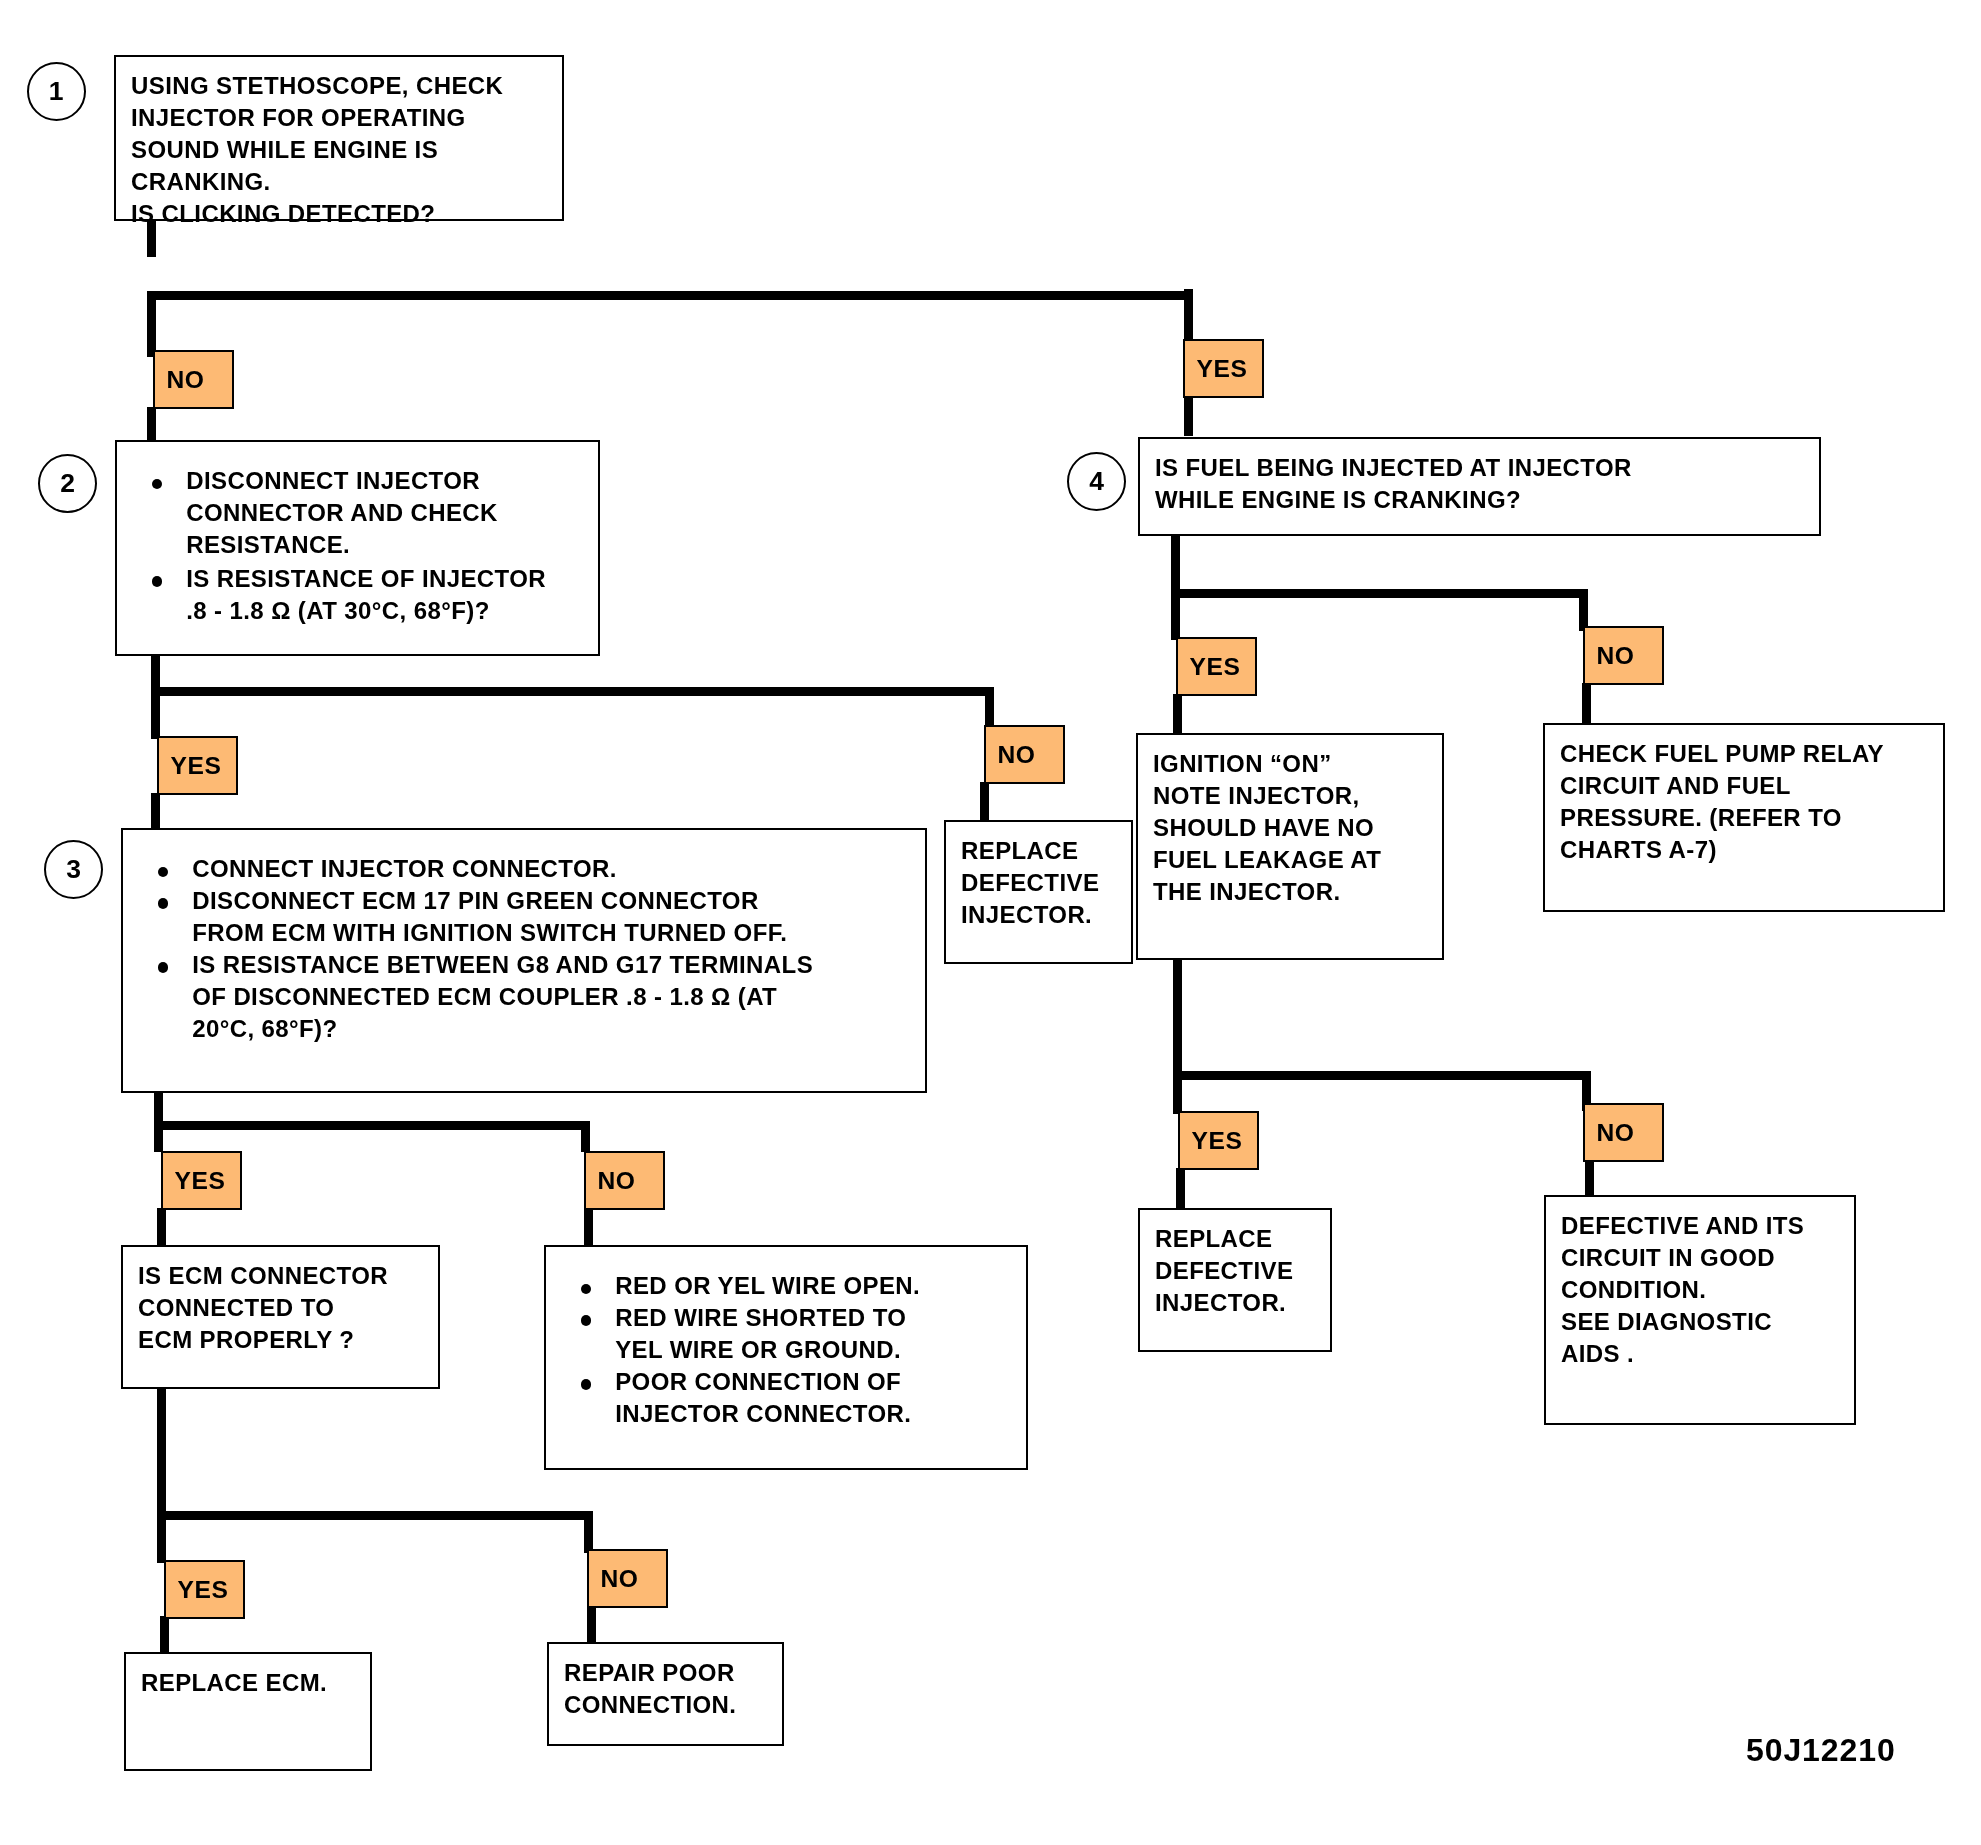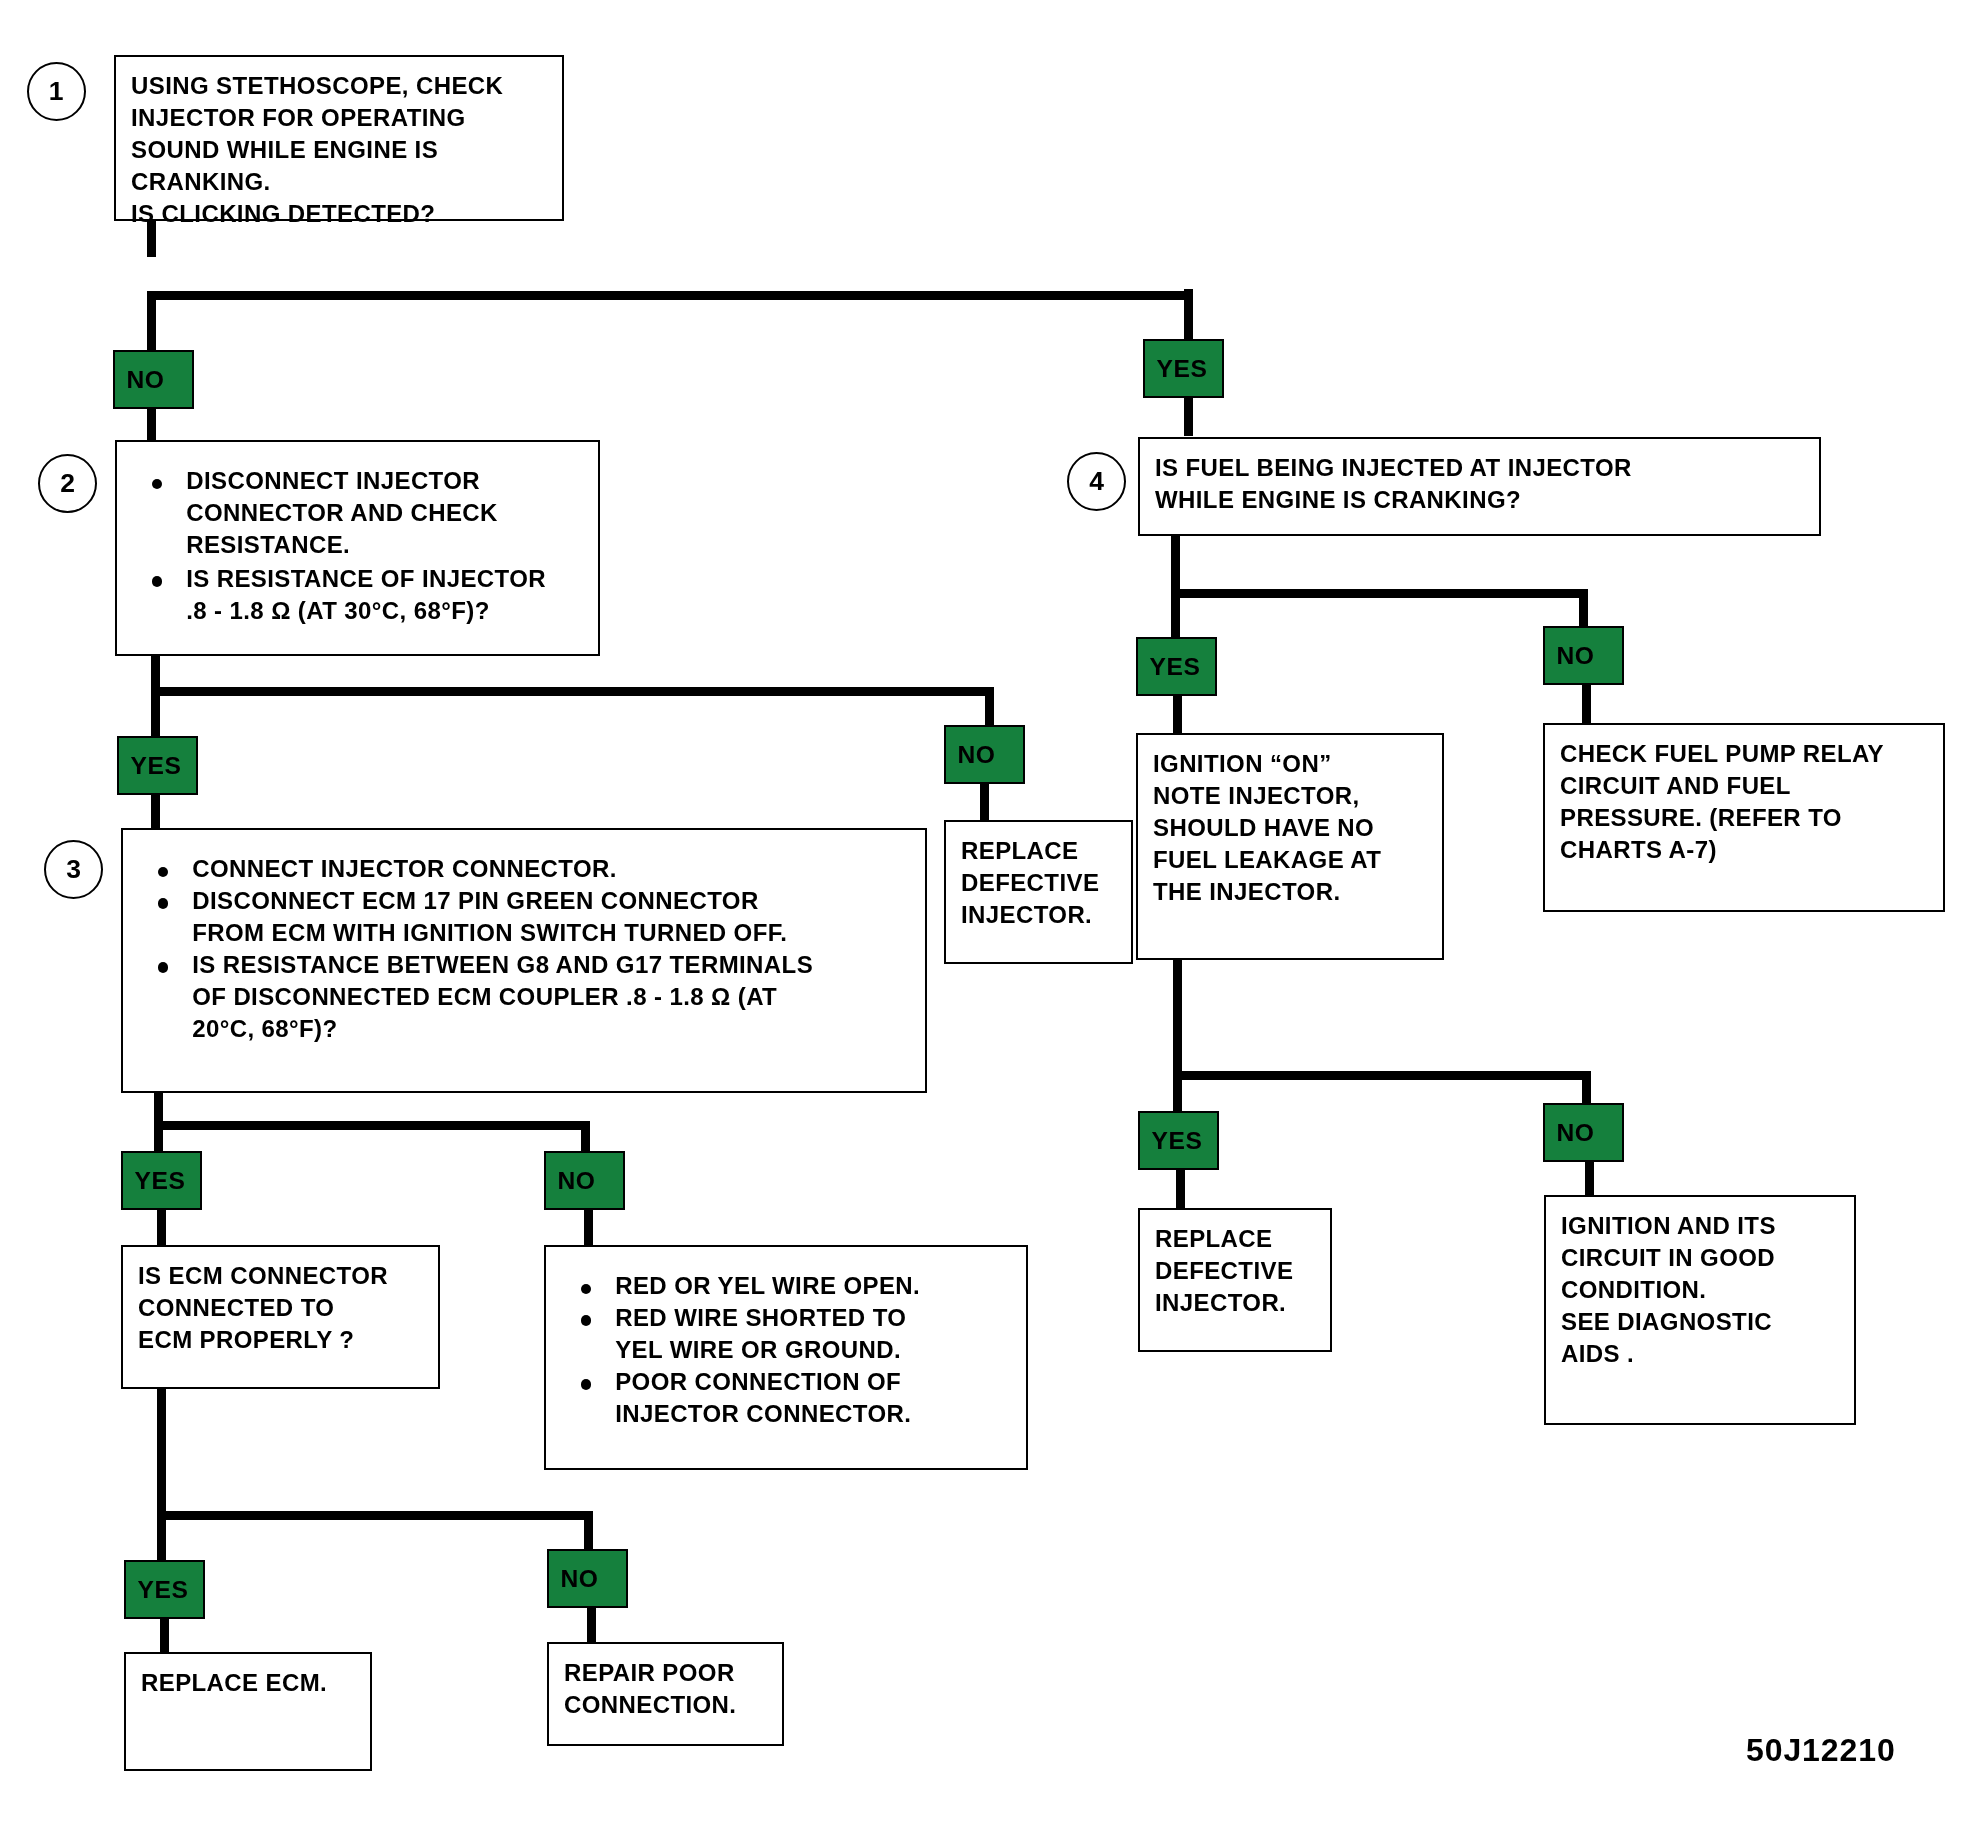--- a/index.html
+++ b/index.html
@@ -47,28 +47,29 @@
     font-size: 26.5px;
     font-weight: 600;
     z-index: 7;
   }
 
   
   .ynbox {
     position: absolute;
     box-sizing: border-box;
     border: 2.8px solid #000;
-    background: #15803d;
+    background: #fdba74;
     display: flex;
     align-items: center;
     padding-left: 11.4px;
     font-size: 24.6px;
     font-weight: 600;
     letter-spacing: 0.6px;
     z-index: 6;
+    margin-left: 40px;
   }
 
   
   .ln {
     position: absolute;
     background: #000;
     z-index: 3;
   }
   .ln.v { width: 8.5px; }
   .ln.h { height: 8.5px; }
@@ -281,21 +282,21 @@
 
   <div class="ln v" style="left:1176px; top:1168px; height:42px;"></div>
   <div class="fbox" style="left:1138px; top:1208px; width:194px; height:144px;">
     <span class="line">REPLACE</span>
     <span class="line">DEFECTIVE</span>
     <span class="line">INJECTOR.</span>
   </div>
 
   <div class="ln v" style="left:1585px; top:1159px; height:42px;"></div>
   <div class="fbox" style="left:1544px; top:1195px; width:312px; height:230px;">
-    <span class="line">IGNITION AND ITS</span>
+    <span class="line">DEFECTIVE AND ITS</span>
     <span class="line">CIRCUIT IN GOOD</span>
     <span class="line">CONDITION.</span>
     <span class="line">SEE DIAGNOSTIC</span>
     <span class="line">AIDS .</span>
   </div>
 
   <div class="figcode" style="left:1746px; top:1732px;">50J12210</div>
 
 </div>
 

